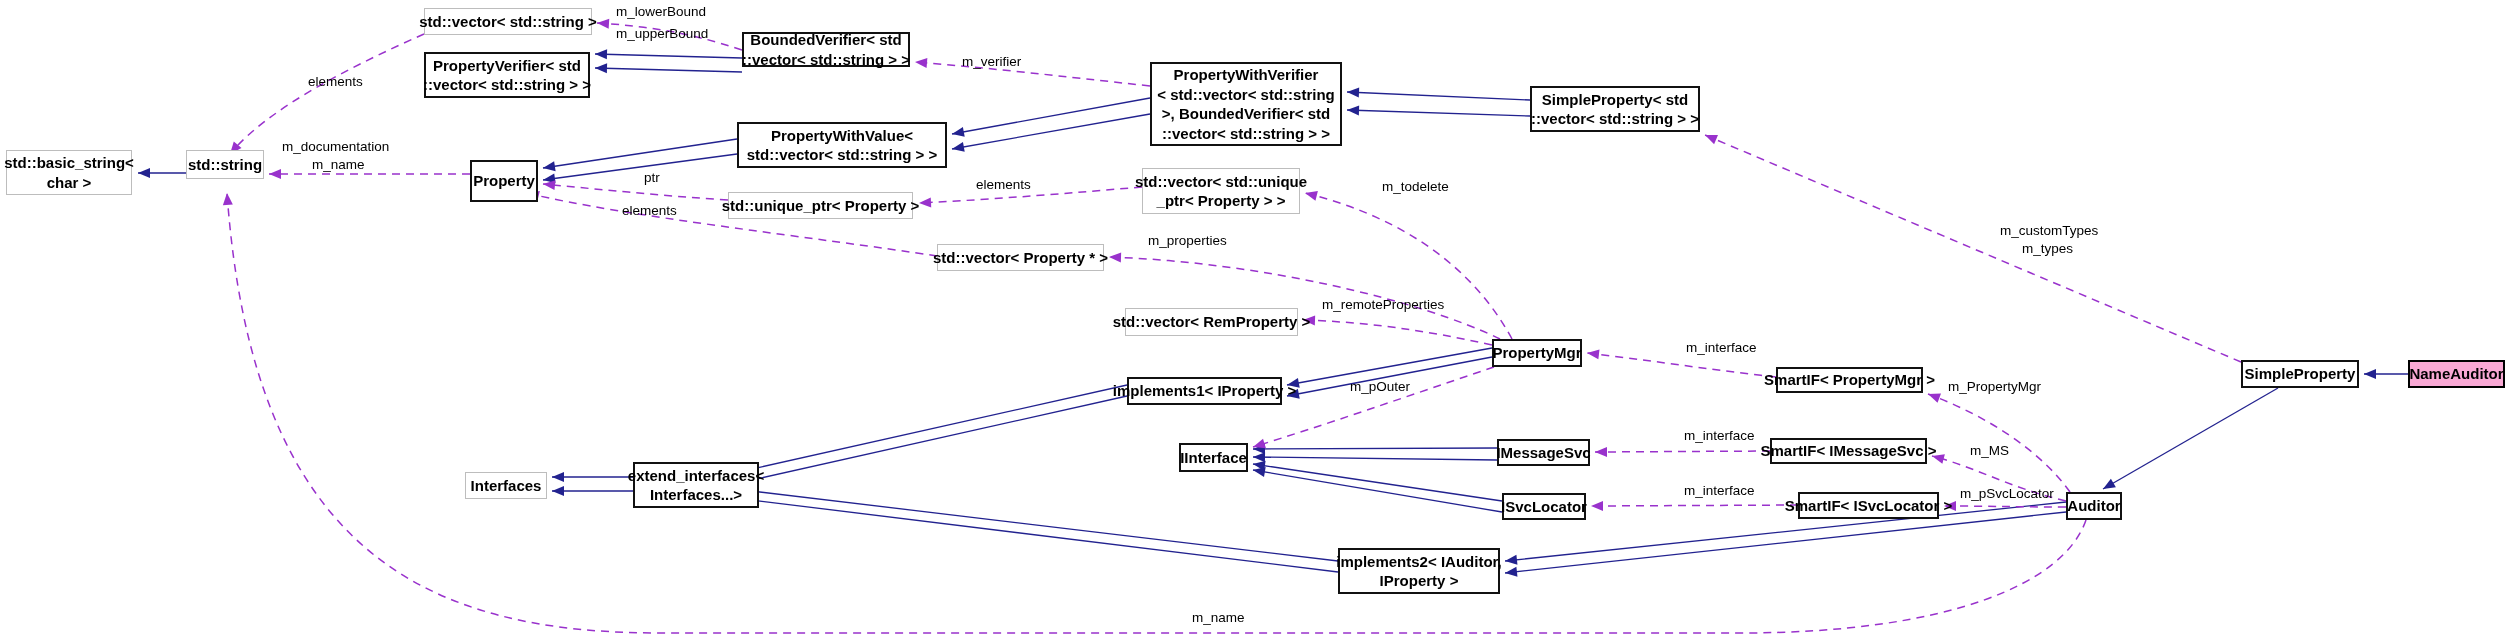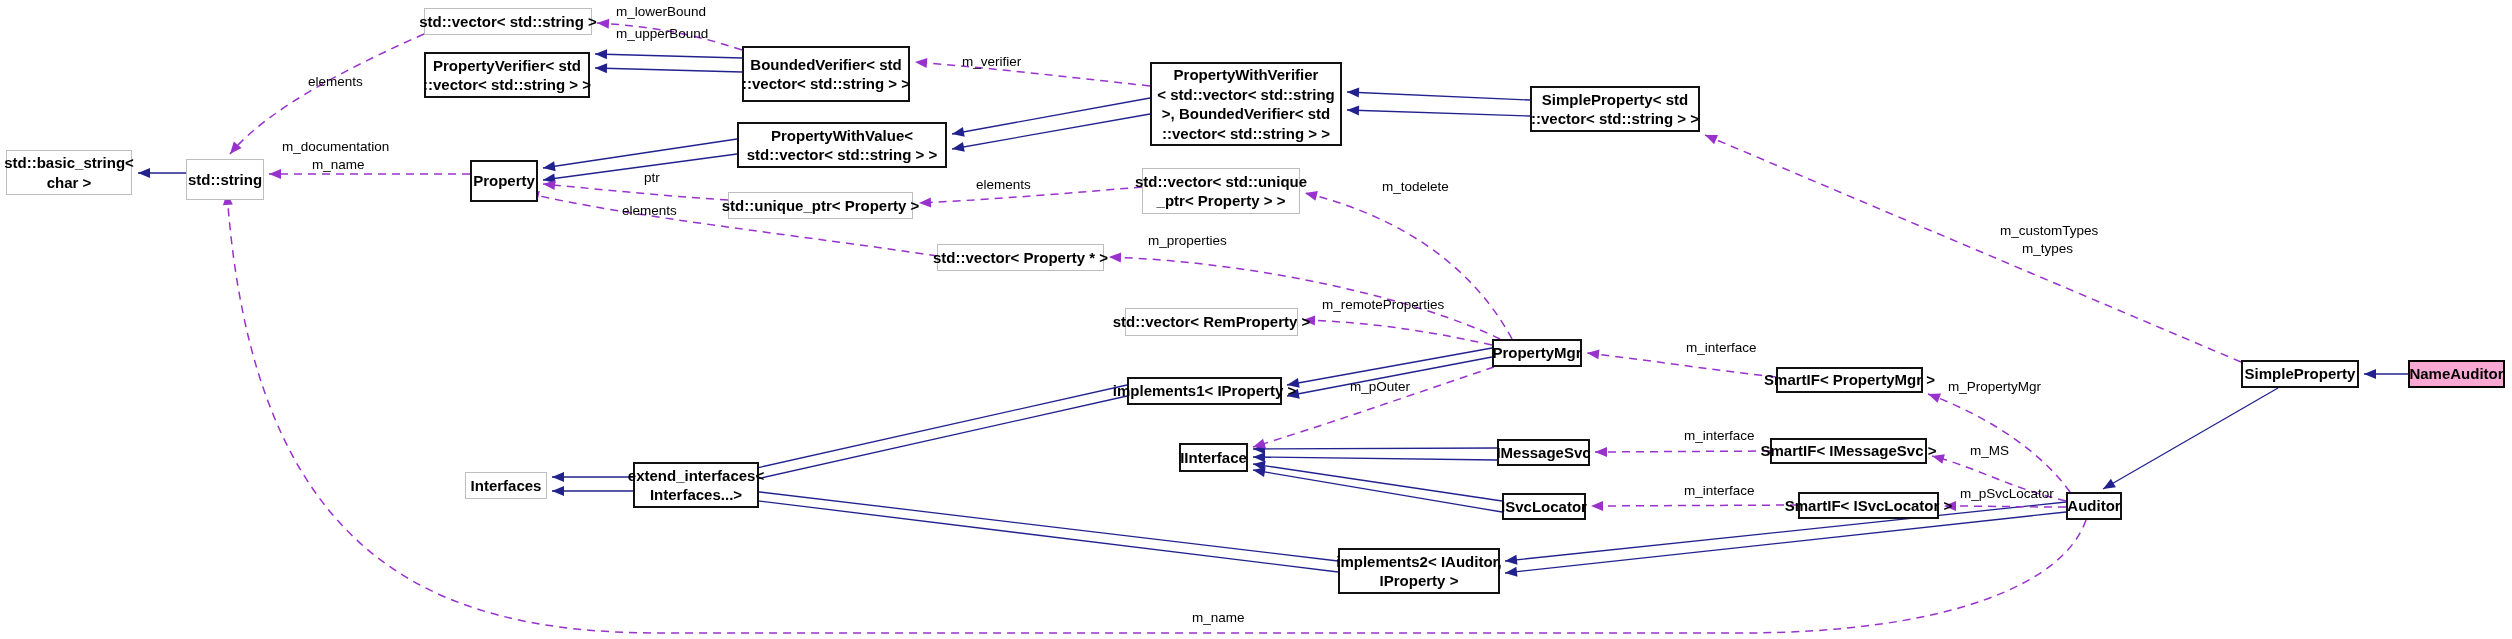--- a/index.html
+++ b/index.html
@@ -89,31 +89,31 @@
       <path d="M2066 507 C2020 507 1990 506 1944 506" marker-end="url(#ap)"></path>
       <path d="M2086 520 C2064 584 1948 633 1740 633 L660 633 C430 633 253 556 227 193" marker-end="url(#ap)"></path>
       <path d="M2241 362 L1705 135" marker-end="url(#ap)"></path>
     </g>
   </svg>
 
   <div class="node" style="left:6px;top:150px;width:126px;height:45px">
     <div>std::basic_string&lt;</div>
     <div>char &gt;</div>
   </div>
-  <div class="node" style="left:186px;top:159px;width:78px;height:41px">
+  <div class="node" style="left:186px;top:150px;width:78px;height:29px">
     <div>std::string</div>
   </div>
   <div class="node" style="left:424px;top:8px;width:168px;height:27px">
     <div>std::vector&lt; std::string &gt;</div>
   </div>
   <div class="node cls" style="left:424px;top:52px;width:166px;height:46px">
     <div>PropertyVerifier&lt; std</div>
     <div>::vector&lt; std::string &gt; &gt;</div>
   </div>
-  <div class="node cls" style="left:742px;top:46px;width:168px;height:56px">
+  <div class="node cls" style="left:742px;top:32px;width:168px;height:35px">
     <div>BoundedVerifier&lt; std</div>
     <div>::vector&lt; std::string &gt; &gt;</div>
   </div>
   <div class="node cls" style="left:737px;top:122px;width:210px;height:46px">
     <div>PropertyWithValue&lt;</div>
     <div>std::vector&lt; std::string &gt; &gt;</div>
   </div>
   <div class="node cls" style="left:1150px;top:62px;width:192px;height:84px">
     <div>PropertyWithVerifier</div>
     <div>&lt; std::vector&lt; std::string</div>

